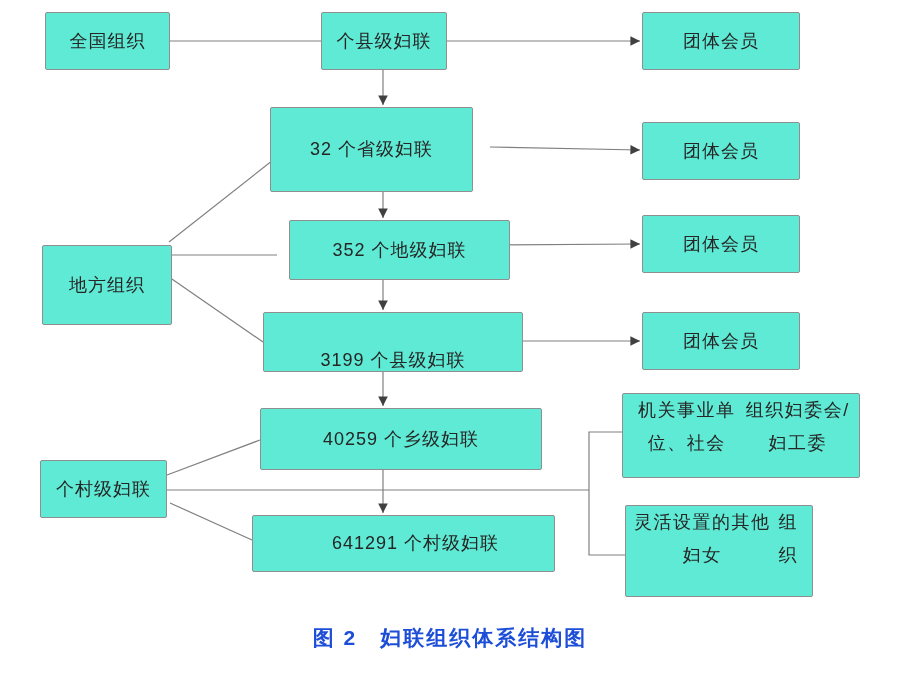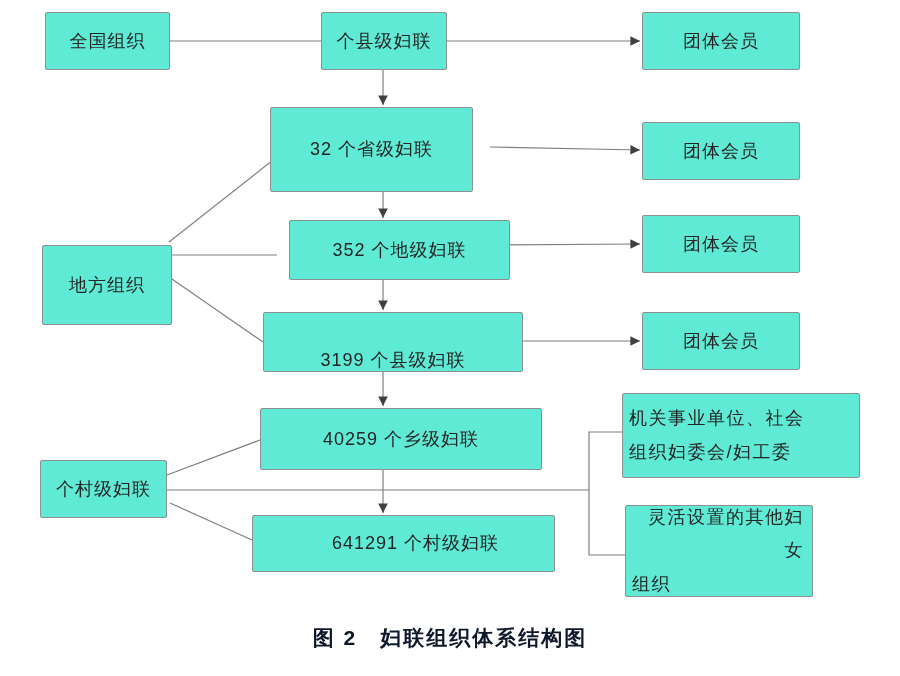--- a/index.html
+++ b/index.html
@@ -31,24 +31,24 @@
     background: #5eead4;
     display: flex;
     align-items: center;
     justify-content: center;
     font-size: 18px;
     letter-spacing: 1px;
     text-align: center;
     line-height: 1.25;
   }
   .node.multiline {
-    flex-direction: column;
+    flex-direction: row;
     align-items: flex-start;
     justify-content: center;
-    text-align: right;
+    text-align: center;
     padding-left: 6px;
     padding-right: 8px;
     line-height: 1.85;
     letter-spacing: 1.5px;
   }
   
   .n-national-org   { left: 45px;  top: 12px;  width: 125px; height: 58px; }
   .n-national-fed   { left: 321px; top: 12px;  width: 126px; height: 58px; }
   .n-gm1            { left: 642px; top: 12px;  width: 158px; height: 58px; }
   .n-provincial     { left: 270px; top: 107px; width: 203px; height: 85px; align-items: center; }
@@ -66,21 +66,21 @@
 
   .caption {
     position: absolute;
     left: 0;
     top: 624px;
     width: 900px;
     text-align: center;
     font-weight: bold;
     font-size: 21px;
     letter-spacing: 2px;
-    color: #0f172a;
+    color: #1d4ed8;
   }
 </style>
 </head>
 <body>
 
 <div class="canvas">
 
   <svg class="edges" width="900" height="676" viewBox="0 0 900 676" xmlns="http://www.w3.org/2000/svg">
     <defs>
       <marker id="arrow" viewBox="0 0 10 10" refX="10" refY="5" markerWidth="8" markerHeight="8" orient="auto">

